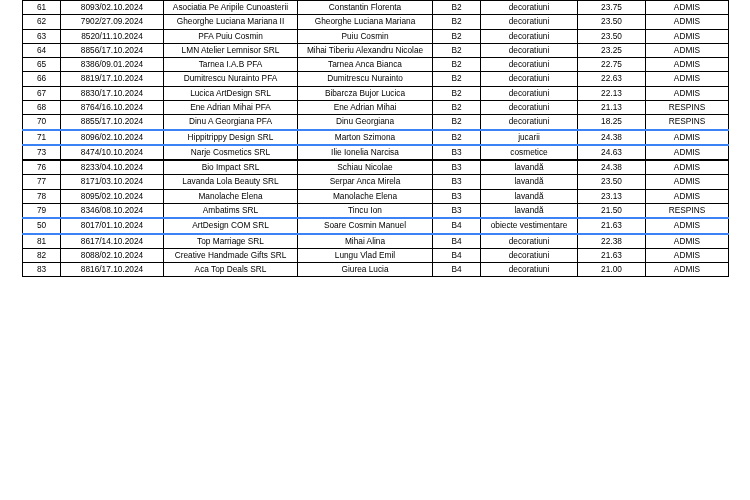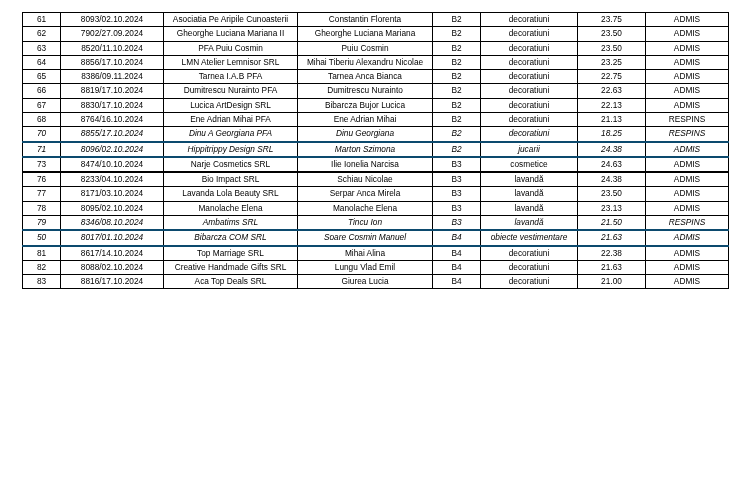--- a/index.html
+++ b/index.html
@@ -17,21 +17,21 @@
     width: 750px;
     height: 500px;
     position: relative;
     box-sizing: border-box;
     padding: 0 22px 0 22px;
   }
   table.reg {
     border-collapse: collapse;
     table-layout: fixed;
     width: 706px;
-    margin-top: 12px;
+    margin-top: 0;
   }
   table.reg td {
     border: 1px solid #000000;
     font-size: 8.3px;
     line-height: 1.12;
     text-align: center;
     vertical-align: middle;
     padding: 2px 1px;
     color: #000000;
     word-wrap: break-word;
@@ -42,21 +42,21 @@
   col.c1 { width: 103px; }
   col.c2 { width: 134px; }
   col.c3 { width: 135px; }
   col.c4 { width: 48px; }
   col.c5 { width: 97px; }
   col.c6 { width: 68px; }
   col.c7 { width: 83px; }
 
   
   tr.grp-top td { border-top: 2px solid #000000; }
-  tr.grp-bot td { border-bottom: 2px solid #0c4a6e; font-style: italic; }
+  tr.grp-bot td { border-bottom: 2px solid #3b82f6; }
 
   
   .firstrow td { }
   .lastrow td { }
   .clip-bottom {
     position: absolute;
     left: 0;
     bottom: 0;
     width: 750px;
     height: 0px;
@@ -114,21 +114,21 @@
           <td>8856/17.10.2024</td>
           <td>LMN Atelier Lemnisor SRL</td>
           <td>Mihai Tiberiu Alexandru Nicolae</td>
           <td>B2</td>
           <td>decoratiuni</td>
           <td>23.25</td>
           <td>ADMIS</td>
         </tr>
         <tr>
           <td>65</td>
-          <td>8386/09.11.2024</td>
+          <td>8386/09.01.2024</td>
           <td>Tarnea I.A.B PFA</td>
           <td>Tarnea Anca Bianca</td>
           <td>B2</td>
           <td>decoratiuni</td>
           <td>22.75</td>
           <td>ADMIS</td>
         </tr>
         <tr>
           <td>66</td>
           <td>8819/17.10.2024</td>
@@ -225,21 +225,21 @@
           <td>Ambatims SRL</td>
           <td>Tincu Ion</td>
           <td>B3</td>
           <td>lavandă</td>
           <td>21.50</td>
           <td>RESPINS</td>
         </tr>
         <tr class="grp-top grp-bot">
           <td>50</td>
           <td>8017/01.10.2024</td>
-          <td>Bibarcza COM SRL</td>
+          <td>ArtDesign COM SRL</td>
           <td>Soare Cosmin Manuel</td>
           <td>B4</td>
           <td>obiecte vestimentare</td>
           <td>21.63</td>
           <td>ADMIS</td>
         </tr>
         <tr class="grp-top">
           <td>81</td>
           <td>8617/14.10.2024</td>
           <td>Top Marriage SRL</td>

